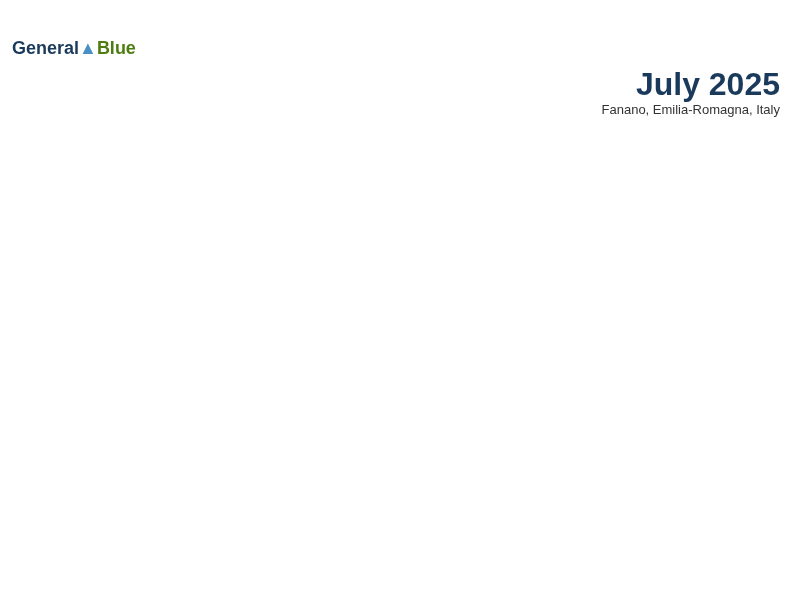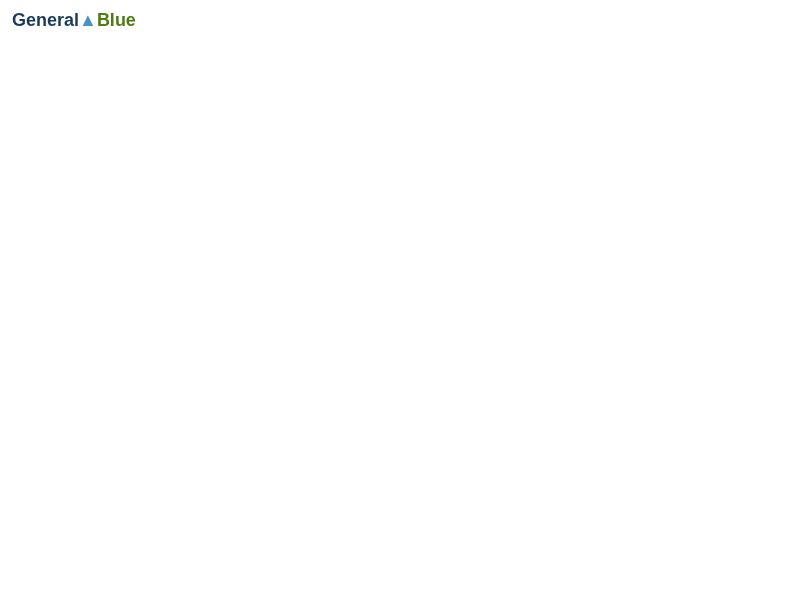--- a/index.html
+++ b/index.html
@@ -15,20 +15,21 @@
       height: 612px;
       padding: 10px 12px;
       display: flex;
       flex-direction: column;
     }
     .header {
       display: flex;
       justify-content: space-between;
       align-items: flex-start;
       margin-bottom: 8px;
+      margin-top: 28px;
     }
     .logo {
       display: flex;
       align-items: center;
     }
     .logo-text {
       font-size: 18px;
       font-weight: bold;
       color: #1a3a5c;
       line-height: 1.1;
@@ -57,13 +58,17 @@
   <div class="header">
     <div class="logo">
       <div>
         <div style="display:flex;align-items:center;">
           <span class="logo-text">General<span>▲</span></span>
           </div>
         </div>
         <div style="font-size:18px;font-weight:bold;color:#4d7c0f;">Blue</div>
       </div>
     </div>
+    <div class="title-block">
+      <div class="month-title">July 2025</div>
+      <div class="subtitle">Fanano, Emilia-Romagna, Italy</div>
+    </div>
   </div>
 
 </body></html>

